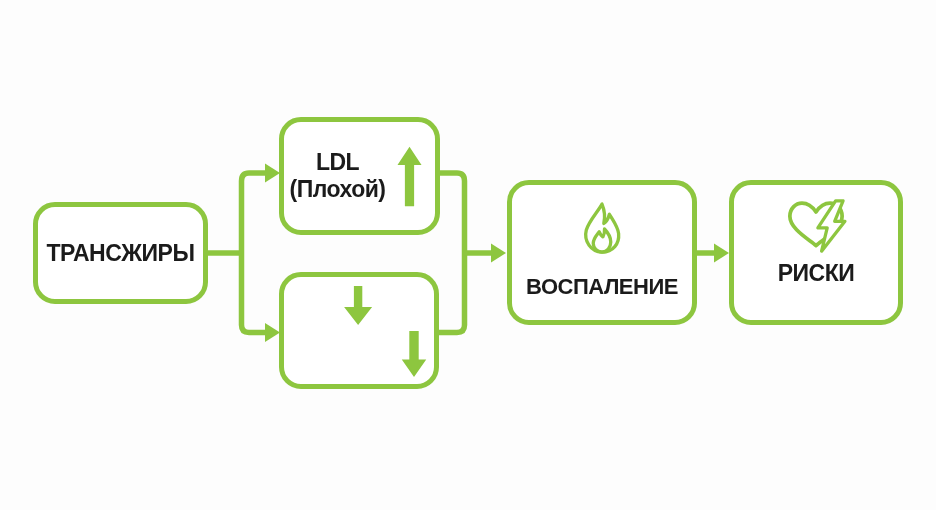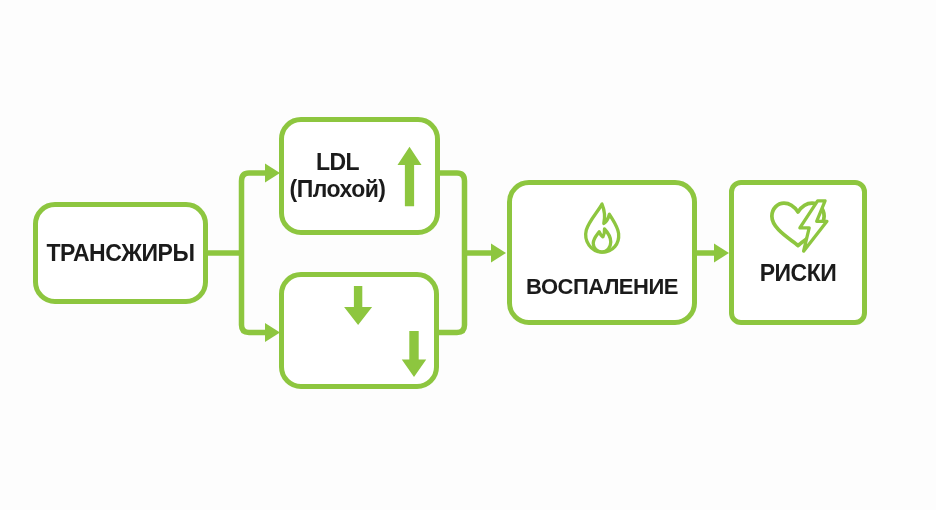--- a/index.html
+++ b/index.html
@@ -21,21 +21,21 @@
     align-items:center;
     justify-content:center;
     text-align:center;
     font-weight:bold;
     letter-spacing:-0.5px;
   }
   .node-transfats{left:33px;top:202px;width:175px;height:102px;font-size:23px;}
   .node-ldl{left:279px;top:117px;width:161px;height:118px;font-size:23px;}
   .node-hdl{left:279px;top:272px;width:160px;height:117px;font-size:23px;}
   .node-inflammation{left:507px;top:180px;width:190px;height:145px;flex-direction:column;justify-content:flex-start;padding-top:15px;font-size:22px;}
-  .node-risks{left:729px;top:180px;width:138px;height:145px;flex-direction:column;justify-content:flex-start;padding-top:13px;border-radius:12px;}
+  .node-risks{left:729px;top:180px;width:174px;height:145px;flex-direction:column;justify-content:flex-start;padding-top:13px;}
   .two-line{line-height:1.18;}
   .ldl-row{display:flex;align-items:center;gap:11px;transform:translateX(-4px);}
   .hdl-text{position:absolute;left:0;right:26px;bottom:8px;line-height:1.18;}
   .hdl-arrow-top{position:absolute;top:9px;left:50%;transform:translateX(-53%);}
   .hdl-arrow-side{position:absolute;right:7px;bottom:7px;}
   .flame-wrap{margin-bottom:10px;}
   .risks-line1{font-size:23px;line-height:1.1;margin-top:3px;}
   .risks-line2{font-size:21px;line-height:1.15;letter-spacing:-0.6px;}
   .connector-layer{position:absolute;left:0;top:0;pointer-events:none;}
 </style>

